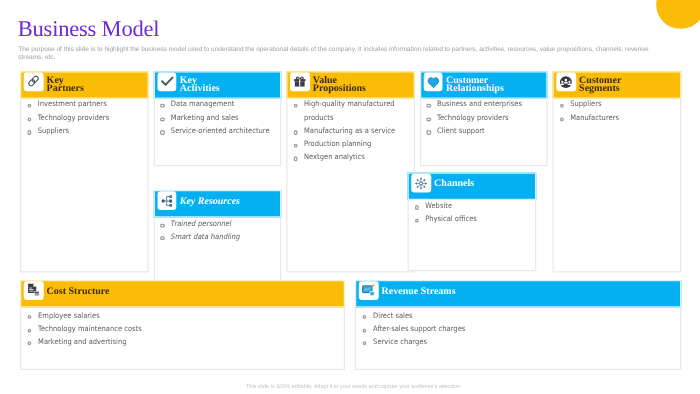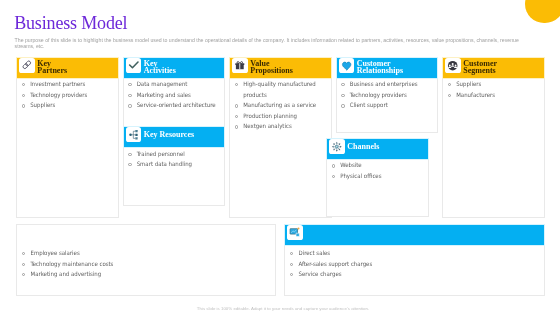--- a/index.html
+++ b/index.html
@@ -85,21 +85,21 @@
 Activities</div>
       </div>
       <div class="cardbody">
         <ul class="items">
           <li>Data management</li>
           <li>Marketing and sales</li>
           <li>Service-oriented architecture</li>
         </ul>
       </div>
     </div>
-    <div class="card" style="left: 122.5px; top: 126px; width: 102.5px; height: 79.7px;">
+    <div class="card" style="left: 122.5px; top: 152px; width: 102.5px; height: 79.7px; font-style: italic;">
       <div class="hdr blue">
         <div class="iconbox">
           <svg viewBox="0 0 32 32" width="11.6" height="11.6">
             <g stroke="#3f6274" stroke-width="1.7" fill="none">
               <path d="M9.5 16h5.2M14.7 6.2v19.6M14.7 6.2h5.4M14.7 16h5.4M14.7 25.8h5.4"></path>
             </g>
             <circle cx="7" cy="16" r="3.6" fill="#2c6075"></circle>
             <rect x="20.2" y="3.1" width="6.4" height="6.2" rx="0.6" fill="#4d7f93"></rect>
             <rect x="20.2" y="12.9" width="6.4" height="6.2" rx="0.6" fill="#2c6075"></rect>
             <rect x="20.2" y="22.7" width="6.4" height="6.2" rx="0.6" fill="#4d7f93"></rect>
@@ -205,38 +205,59 @@
 Segments</div>
       </div>
       <div class="cardbody">
         <ul class="items">
           <li>Suppliers</li>
           <li>Manufacturers</li>
         </ul>
       </div>
     </div>
     <div class="card wide" style="left: 16px; top: 223.6px; width: 260px; height: 72.2px;">
+      <div class="hdr orange">
+        <div class="iconbox">
+          <svg viewBox="0 0 32 32" width="11.6" height="11.6">
+            <path d="M4 3h11.6L22 9.4V23H4z" fill="#3a3a46"></path>
+            <path d="M15.6 3L22 9.4h-6.4z" fill="#f2f2f4"></path>
+            <g fill="#ffffff">
+              <rect x="6.6" y="11.4" width="6.6" height="1.6"></rect>
+              <rect x="6.6" y="14.8" width="9.6" height="1.6"></rect>
+              <rect x="6.6" y="18.2" width="9.6" height="1.6"></rect>
+            </g>
+            <path d="M18.6 19.4h9.8v9.8h-9.8z" fill="#3a3a46" stroke="#ffffff" stroke-width="1.5"></path>
+            <g fill="#ffffff">
+              <rect x="20.4" y="24.6" width="1.6" height="2.8"></rect>
+              <rect x="22.8" y="22.6" width="1.6" height="4.8"></rect>
+              <rect x="25.2" y="23.8" width="1.6" height="3.6"></rect>
+            </g>
+          </svg>
+        </div>
+        <div class="hdr-title one-line">Cost Structure</div>
+      </div>
       <div class="cardbody">
         <ul class="items">
           <li>Employee salaries</li>
           <li>Technology maintenance costs</li>
           <li>Marketing and advertising</li>
         </ul>
       </div>
     </div>
     <div class="card wide" style="left: 284px; top: 223.6px; width: 260.5px; height: 72.2px;">
       <div class="hdr blue">
         <div class="iconbox">
           <svg viewBox="0 0 32 32" width="11.6" height="11.6">
             <rect x="3" y="7.4" width="20.6" height="15" rx="0.8" fill="#2eabe3" stroke="#2c6d87" stroke-width="2"></rect>
             <path d="M6.6 18.4l4.4-5 3.6 3.2 4.8-5.4" fill="none" stroke="#bfe9fa" stroke-width="1.4" stroke-linecap="round" stroke-linejoin="round"></path>
             <path d="M19.4 19.8h9.2v9.2h-9.2z" fill="#2eabe3" stroke="#ffffff" stroke-width="1.6"></path>
             <circle cx="26.2" cy="6.6" r="2.8" fill="#f0a93f"></circle>
           </svg>
         </div>
+        <div class="hdr-title one-line">Revenue Streams</div>
       </div>
       <div class="cardbody">
         <ul class="items">
           <li>Direct sales</li>
           <li>After-sales support charges</li>
           <li>Service charges</li>
         </ul>
       </div>
     </div>
   </div>

